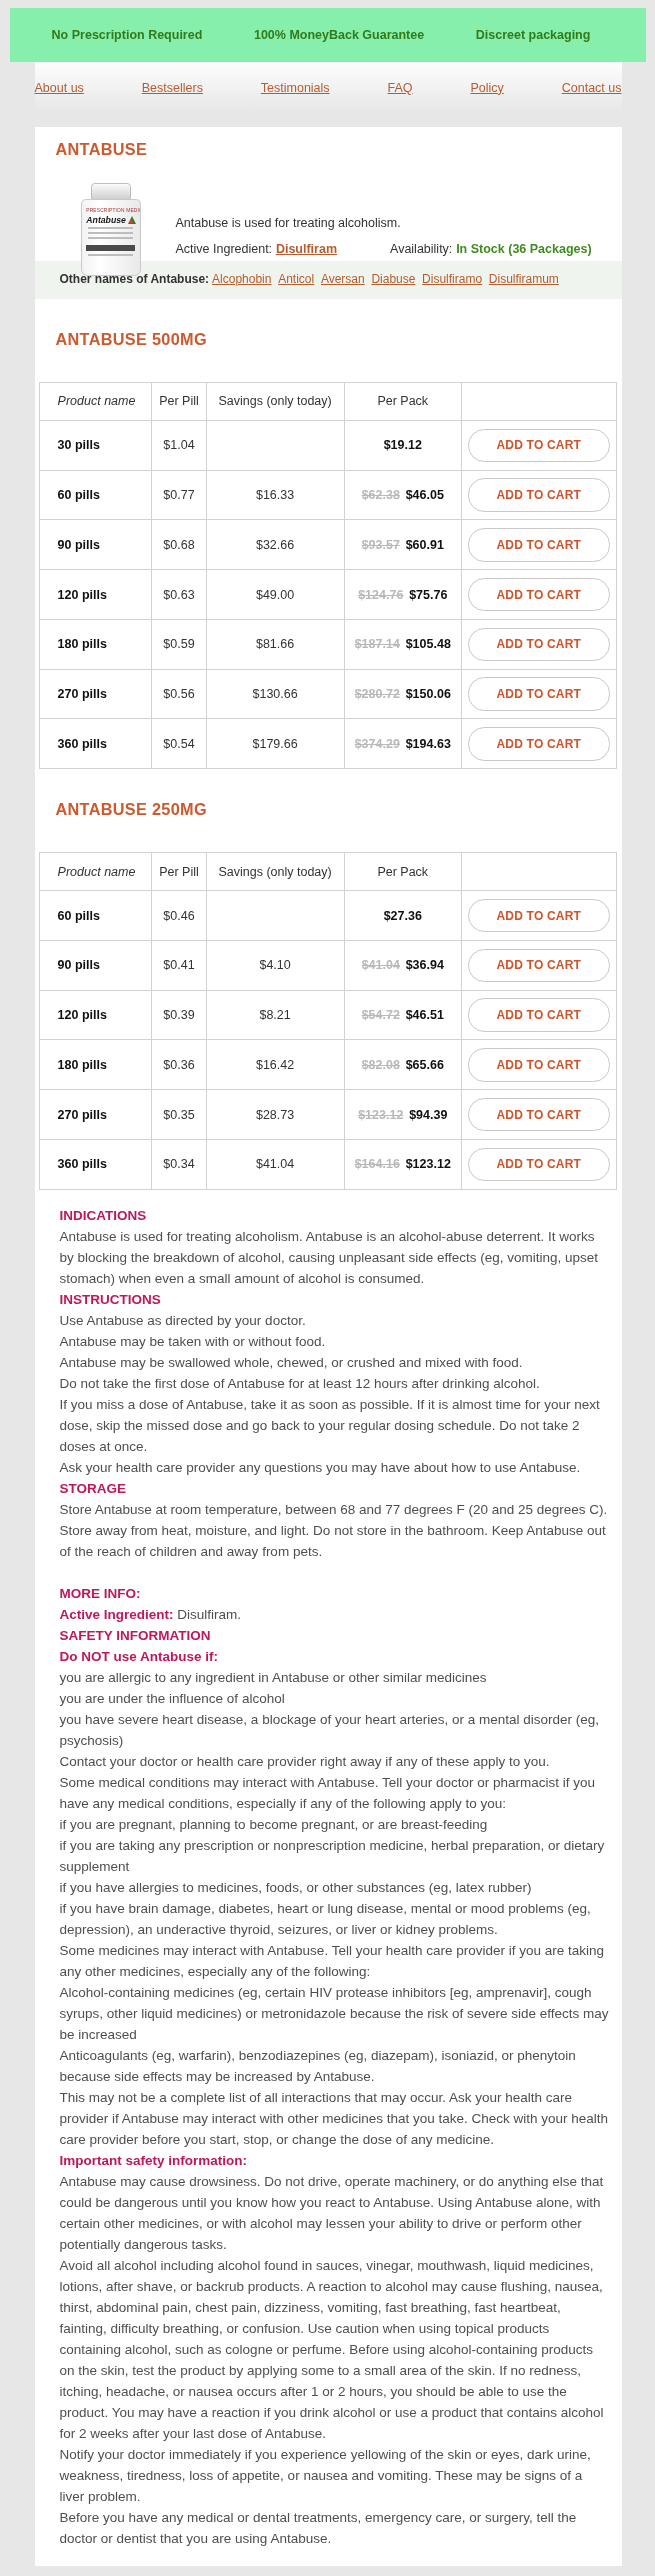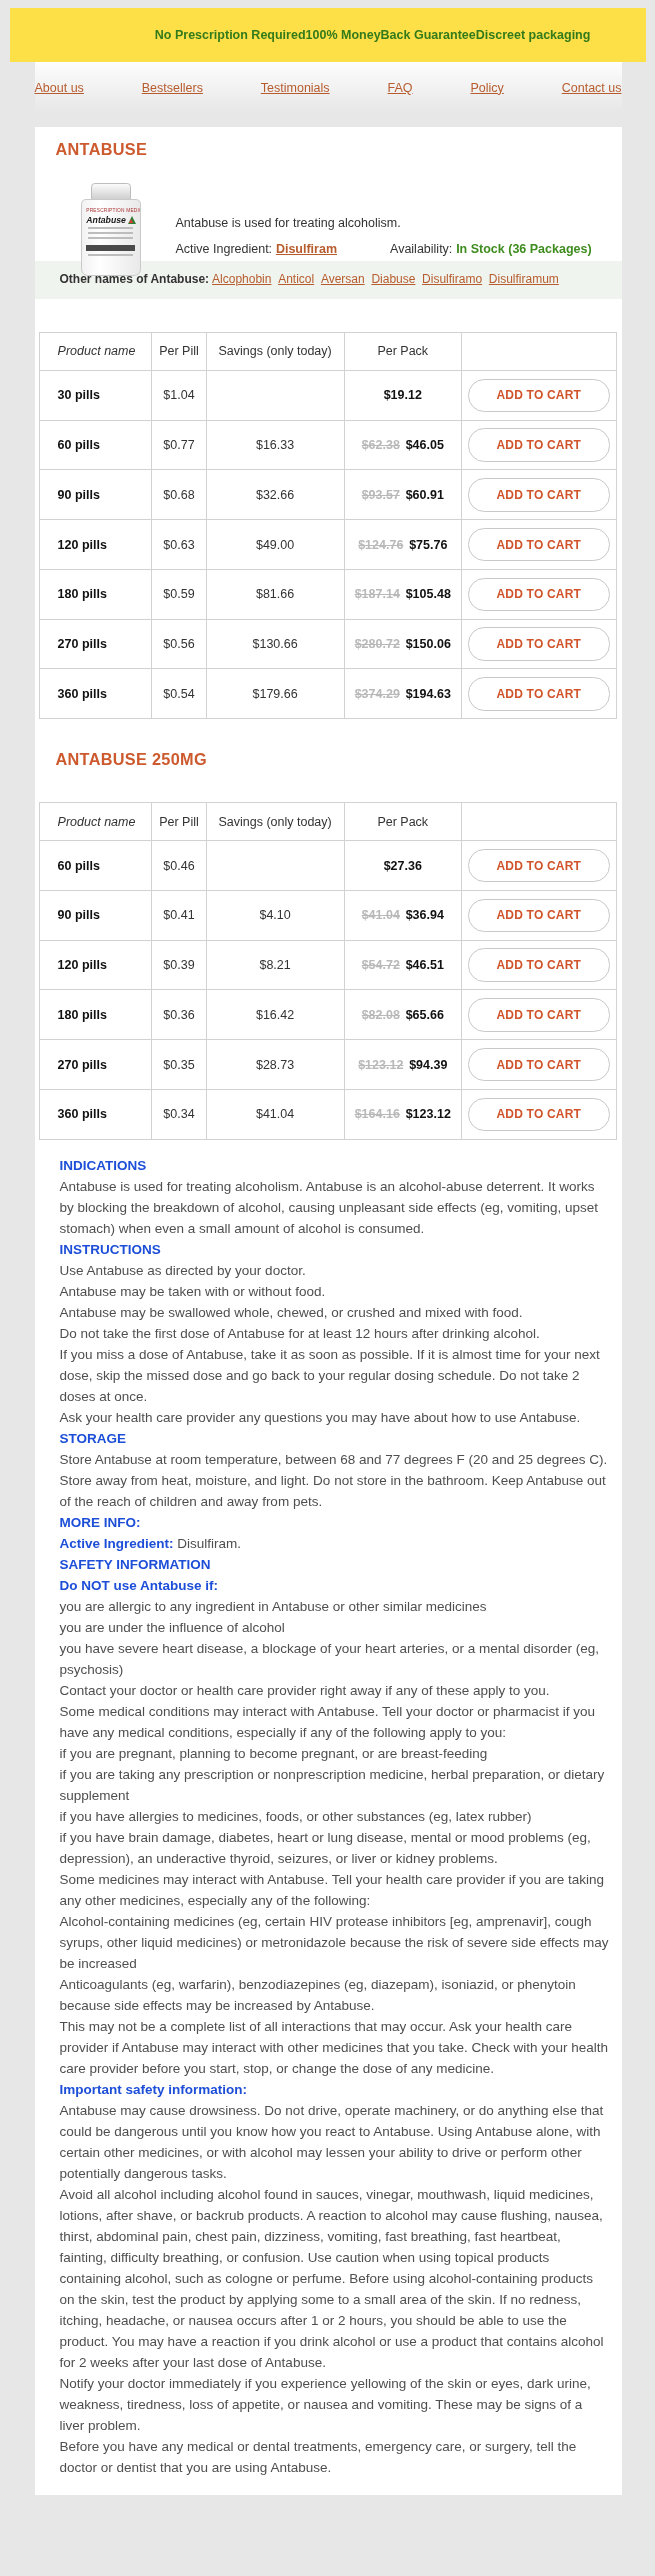--- a/index.html
+++ b/index.html
@@ -5,22 +5,22 @@
   * { box-sizing: border-box; }
   html,body { margin:0; padding:0; }
   body {
     width:656px; min-height:2576px;
     background:#e7e7e7;
     font-family:"Liberation Sans", sans-serif;
     padding-top:7.7px;
   }
   
   .topbar {
-    margin:0 9.6px; height:54px; background:#fde047;
-    display:flex; align-items:center; justify-content:flex-end;
+    margin:0 9.6px; height:54px; background:#86efac;
+    display:flex; align-items:center; justify-content:space-between;
     padding:0 56px 0 42px;
   }
   .topbar span { color:var(--green-dark,#337a1a); font-weight:bold; font-size:12.5px; }
 
   .shell { width:587px; margin:0 auto; }
 
   .nav {
     height:52px; background:linear-gradient(#fdfdfd,#e6e6e6);
     display:flex; align-items:center; justify-content:space-between;
   }
@@ -83,22 +83,22 @@
   .tblwrap td.c-btn { text-align:center; width:154px; padding:7.7px 5.8px; }
   .cart-btn {
     display:inline-block; width:142px; padding:8.7px 0;
     background:#fff; border:1px solid #c8c8c8; border-radius:16.3px;
     color:var(--btn-orange,#d0532a); font-weight:bold; font-size:12px;
     font-family:"Liberation Sans", sans-serif;
     text-align:center; cursor:pointer; letter-spacing:0.2px;
   }
 
   .info-text { margin:15.4px 11.5px 0 25px; font-size:13.5px; line-height:21px; color:#4f4f4f; }
-  .info-line b { color:#1d4ed8; }
-  .info-line.gap { }
+  .info-line b { color:#be185d; }
+  .info-line.gap { margin-top:21px; }
 </style>
 </head>
 <body>
 
 <div class="topbar" id="topbar">
     <span>No Prescription Required</span>
     <span>100% MoneyBack Guarantee</span>
     <span>Discreet packaging</span>
   </div>
 
@@ -136,20 +136,21 @@
         <div class="ing-row">
           <span>Active Ingredient:</span><a class="ai-link" href="#">Disulfiram</a><span class="avail"><span>Availability:</span><span class="stock">In Stock (36 Packages)</span></span>
         </div>
       </div>
     </div>
 
     <div class="other-names">
       <b>Other names of Antabuse:</b><span id="other-names-links"><a href="#">Alcophobin</a><a href="#">Anticol</a><a href="#">Aversan</a><a href="#">Diabuse</a><a href="#">Disulfiramo</a><a href="#">Disulfiramum</a></span>
     </div>
 
+    <h2 class="ttitle">ANTABUSE 500MG</h2>
     <div class="tblwrap">
         <table>
           <thead>
             <tr>
               <th class="h-name">Product name</th>
               <th class="h-pill">Per Pill</th>
               <th class="h-sav">Savings (only today)</th>
               <th class="h-pack">Per Pack</th>
               <th class="h-btn"></th>
             </tr>

